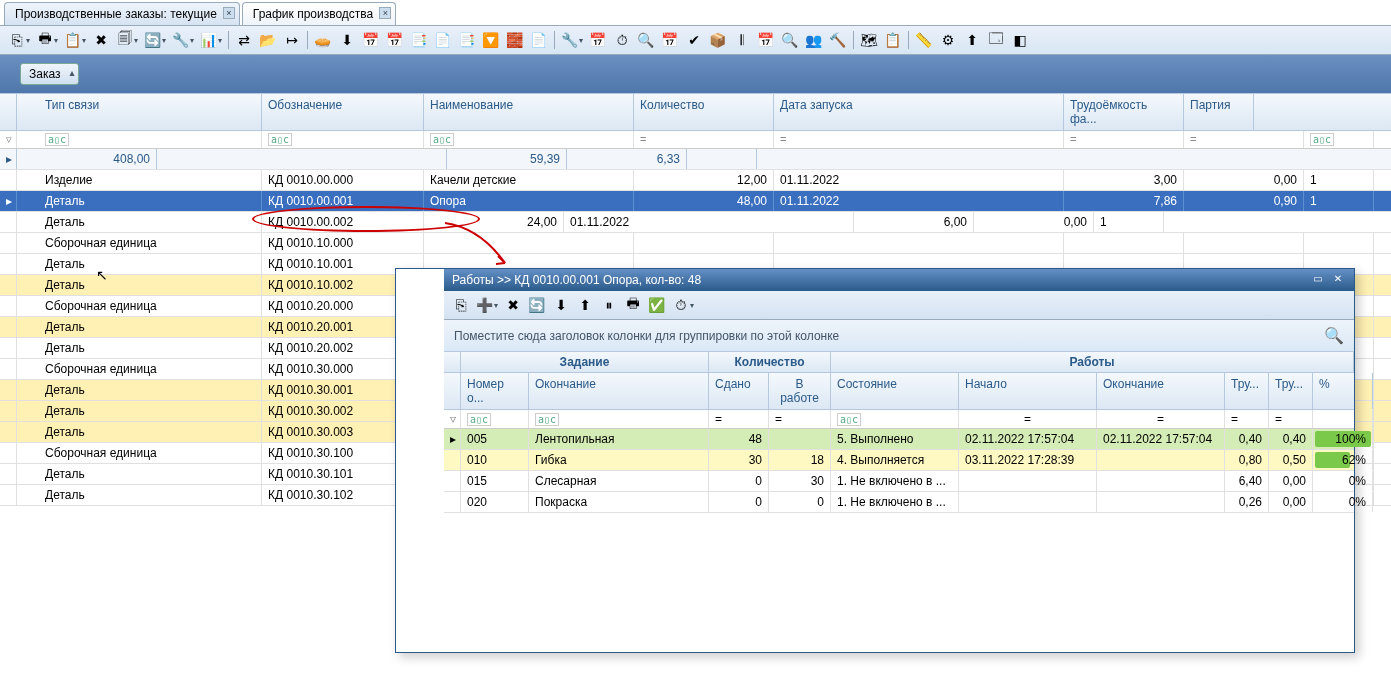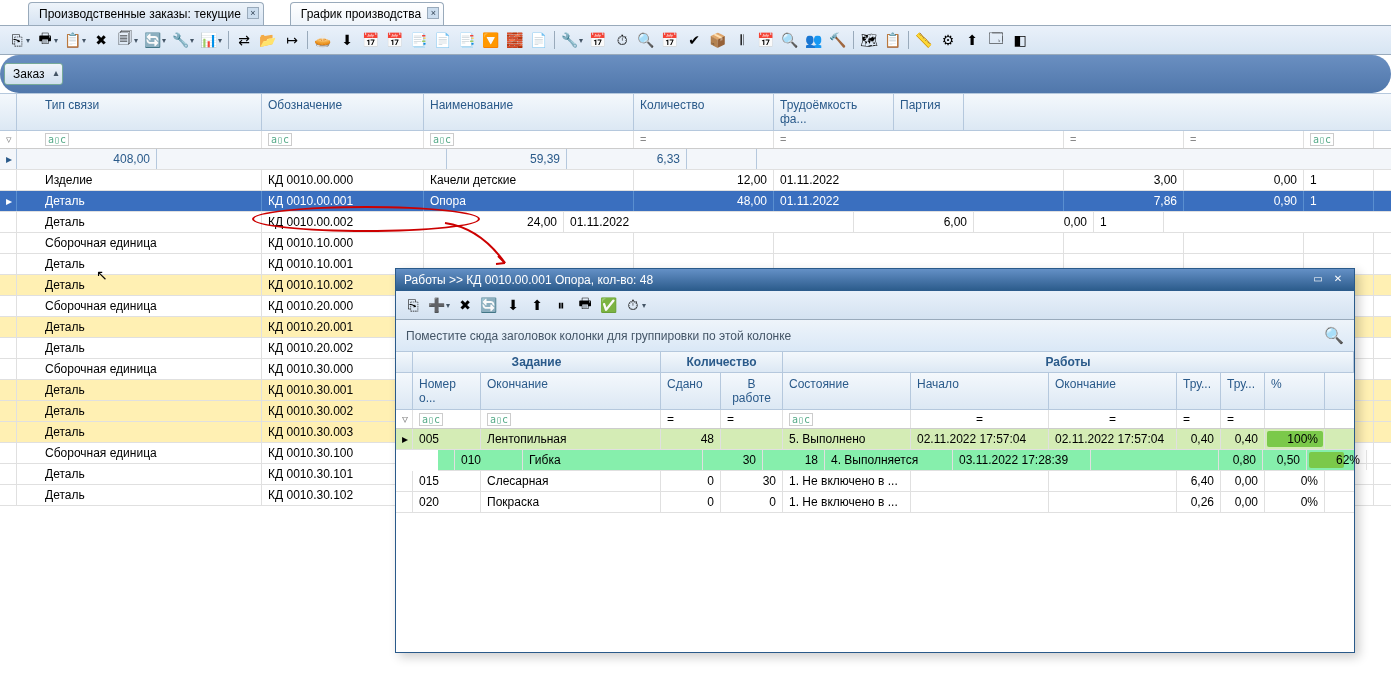--- a/index.html
+++ b/index.html
@@ -1,28 +1,28 @@
 <!DOCTYPE html>
 <html><head>
 <meta charset="utf-8">
 <style>
 * { box-sizing: border-box; font-family: Tahoma, Arial, sans-serif; font-size: 12px; }
 body { margin: 0; padding: 0; background: #fff; width: 1391px; height: 682px; overflow: hidden; }
 
 .tabs { background: #fff; border-bottom: 1px solid #9ab; padding: 2px 4px 0; display: flex; gap: 2px; }
-.tab { padding: 4px 22px 4px 10px; border: 1px solid #9ab; border-bottom: none; border-radius: 4px 4px 0 0; background: linear-gradient(#eef4fa,#d6e3f2); position: relative; cursor: pointer; margin-left: 24px; }
+.tab { padding: 4px 22px 4px 10px; border: 1px solid #9ab; border-bottom: none; border-radius: 4px 4px 0 0; background: linear-gradient(#eef4fa,#d6e3f2); position: relative; cursor: pointer; }
 .tab.active { background: linear-gradient(#fff,#eef4fa); }
 .tab .close { position: absolute; right: 4px; top: 4px; width: 12px; height: 12px; background: #cde; border: 1px solid #9ab; font-size: 9px; line-height: 10px; text-align: center; color: #345; cursor: pointer; }
 
 .toolbar { background: linear-gradient(#eaf1fa,#d7e5f3); border-bottom: 1px solid #9ab; padding: 3px 6px; display: flex; gap: 2px; align-items: center; }
 .tb-btn { width: 22px; height: 22px; display: flex; align-items: center; justify-content: center; border: 1px solid transparent; border-radius: 3px; cursor: pointer; font-size: 14px; }
 .tb-sep { width: 1px; height: 18px; background: #9ab; margin: 0 2px; }
 .tb-drop { font-size: 8px; color: #456; margin-left: -4px; padding-right: 2px; cursor: pointer; }
 
-.group-bar { background: linear-gradient(#6a8fc1,#5077ab); padding: 8px 4px; border-radius: 19px; }
+.group-bar { background: linear-gradient(#6a8fc1,#5077ab); padding: 8px 20px; }
 .group-chip { background: linear-gradient(#f0f5fb,#d0dfef); border: 1px solid #7a9; border-radius: 3px; padding: 3px 18px 3px 8px; display: inline-block; position: relative; }
 .group-chip::after { content: '▴'; position: absolute; right: 4px; top: 3px; font-size: 10px; color: #456; }
 
 .grid { width: 100%; }
 .grid-header { display: flex; background: linear-gradient(#f4f8fc,#dce8f4); border-top: 1px solid #b5c8dd; border-bottom: 1px solid #b5c8dd; color: #2a5a8a; }
 .grid-header .col { padding: 4px 6px; border-right: 1px solid #b5c8dd; font-size: 12px; }
 .filter-row { display: flex; background: #fff; border-bottom: 1px solid #ccc; }
 .filter-row .col { padding: 2px 6px; border-right: 1px solid #e0e0e0; font-size: 11px; color: #888; }
 .filter-icon { font-family: monospace; font-size: 10px; color: #5a8; background: #fff; border: 1px solid #ccc; padding: 0 2px; }
 
@@ -41,38 +41,38 @@
 .c-qty { width: 140px; flex: 0 0 140px; text-align: right; }
 .c-date { width: 290px; flex: 0 0 290px; }
 .c-plan { width: 120px; flex: 0 0 120px; text-align: right; }
 .c-fact { width: 120px; flex: 0 0 120px; text-align: right; }
 .c-party { width: 70px; flex: 0 0 70px; }
 
 .red-oval { position: absolute; border: 2px solid #c00; border-radius: 50%/50%; pointer-events: none; }
 .red-arrow { position: absolute; pointer-events: none; }
 
 
-.popup { position: absolute; left: 395px; top: 268px; width: 960px; height: 385px; background: #fff; border: 1px solid #2a5a8a; box-shadow: 4px 4px 10px rgba(0,0,0,0.2); }
+.popup { position: absolute; left: 395px; top: 268px; width: 960px; height: 385px; background: #fff; border: 1px solid #2a5a8a; box-shadow: 4px 4px 10px rgba(0,0,0,0.2); padding-left: 48px; }
 .popup-title { background: linear-gradient(#6490c6,#2a5a8a); color: #fff; padding: 4px 8px; display: flex; align-items: center; }
 .popup-title-text { flex: 1; }
 .popup-title .wbtn { width: 16px; height: 14px; margin-left: 4px; text-align: center; font-size: 10px; color: #fff; cursor: pointer; }
 .popup-toolbar { background: linear-gradient(#e8f0fa,#d4e2f1); padding: 3px 6px; display: flex; gap: 2px; align-items: center; border-bottom: 1px solid #9ab; }
 .popup-group-hint { background: linear-gradient(#eef4fa,#dae8f6); padding: 6px 10px; color: #456; border-bottom: 1px solid #b5c8dd; display: flex; align-items: center; }
 .popup-group-hint .search-ico { margin-left: auto; font-size: 16px; color: #333; }
 
 .pgrid-header-band { display: flex; background: linear-gradient(#f4f8fc,#dce8f4); border-bottom: 1px solid #b5c8dd; color: #2a5a8a; font-weight: bold; }
 .pgrid-header-band .bcol { padding: 3px 6px; border-right: 1px solid #b5c8dd; text-align: center; }
 .pgrid-header { display: flex; background: linear-gradient(#f4f8fc,#dce8f4); border-bottom: 1px solid #b5c8dd; color: #2a5a8a; }
 .pgrid-header .pcol { padding: 4px 6px; border-right: 1px solid #b5c8dd; }
 .pfilter-row { display: flex; background: #fff; border-bottom: 1px solid #ccc; }
 .pfilter-row .pcol { padding: 2px 6px; border-right: 1px solid #e0e0e0; }
 .prow { display: flex; border-bottom: 1px solid #e0e0e0; }
 .prow .pcol { padding: 3px 6px; border-right: 1px solid #e0e0e0; overflow: hidden; white-space: nowrap; }
 .prow.green { background: #d4ecb5; }
-.prow.yellow { background: #86efac; margin-left: 42px; }
+.prow.yellow { background: #fef9c3; }
 
 .p-ind { width: 17px; flex: 0 0 17px; text-align: center; }
 .p-no { width: 68px; flex: 0 0 68px; }
 .p-op { width: 180px; flex: 0 0 180px; }
 .p-given { width: 60px; flex: 0 0 60px; text-align: right; }
 .p-work { width: 62px; flex: 0 0 62px; text-align: right; }
 .p-state { width: 128px; flex: 0 0 128px; }
 .p-start { width: 138px; flex: 0 0 138px; }
 .p-end { width: 128px; flex: 0 0 128px; }
 .p-tr1 { width: 44px; flex: 0 0 44px; text-align: right; }
@@ -157,20 +157,21 @@
   <span class="group-chip">Заказ</span>
 </div>
 
 <div class="grid">
   <div class="grid-header">
     <div class="col c-indicator"></div>
     <div class="col c-type" style="padding-left:6px">Тип связи</div>
     <div class="col c-obozn">Обозначение</div>
     <div class="col c-naim">Наименование</div>
     <div class="col c-qty" style="text-align:left">Количество</div>
+    <div class="col c-date">Дата запуска</div>
     <div class="col c-fact" style="text-align:left">Трудоёмкость фа...</div>
     <div class="col c-party">Партия</div>
   </div>
   <div class="filter-row">
     <div class="col c-indicator">▿</div>
     <div class="col c-type" style="padding-left:6px"><span class="filter-icon">a▯c</span></div>
     <div class="col c-obozn"><span class="filter-icon">a▯c</span></div>
     <div class="col c-naim"><span class="filter-icon">a▯c</span></div>
     <div class="col c-qty" style="text-align:left">=</div>
     <div class="col c-date">=</div>

